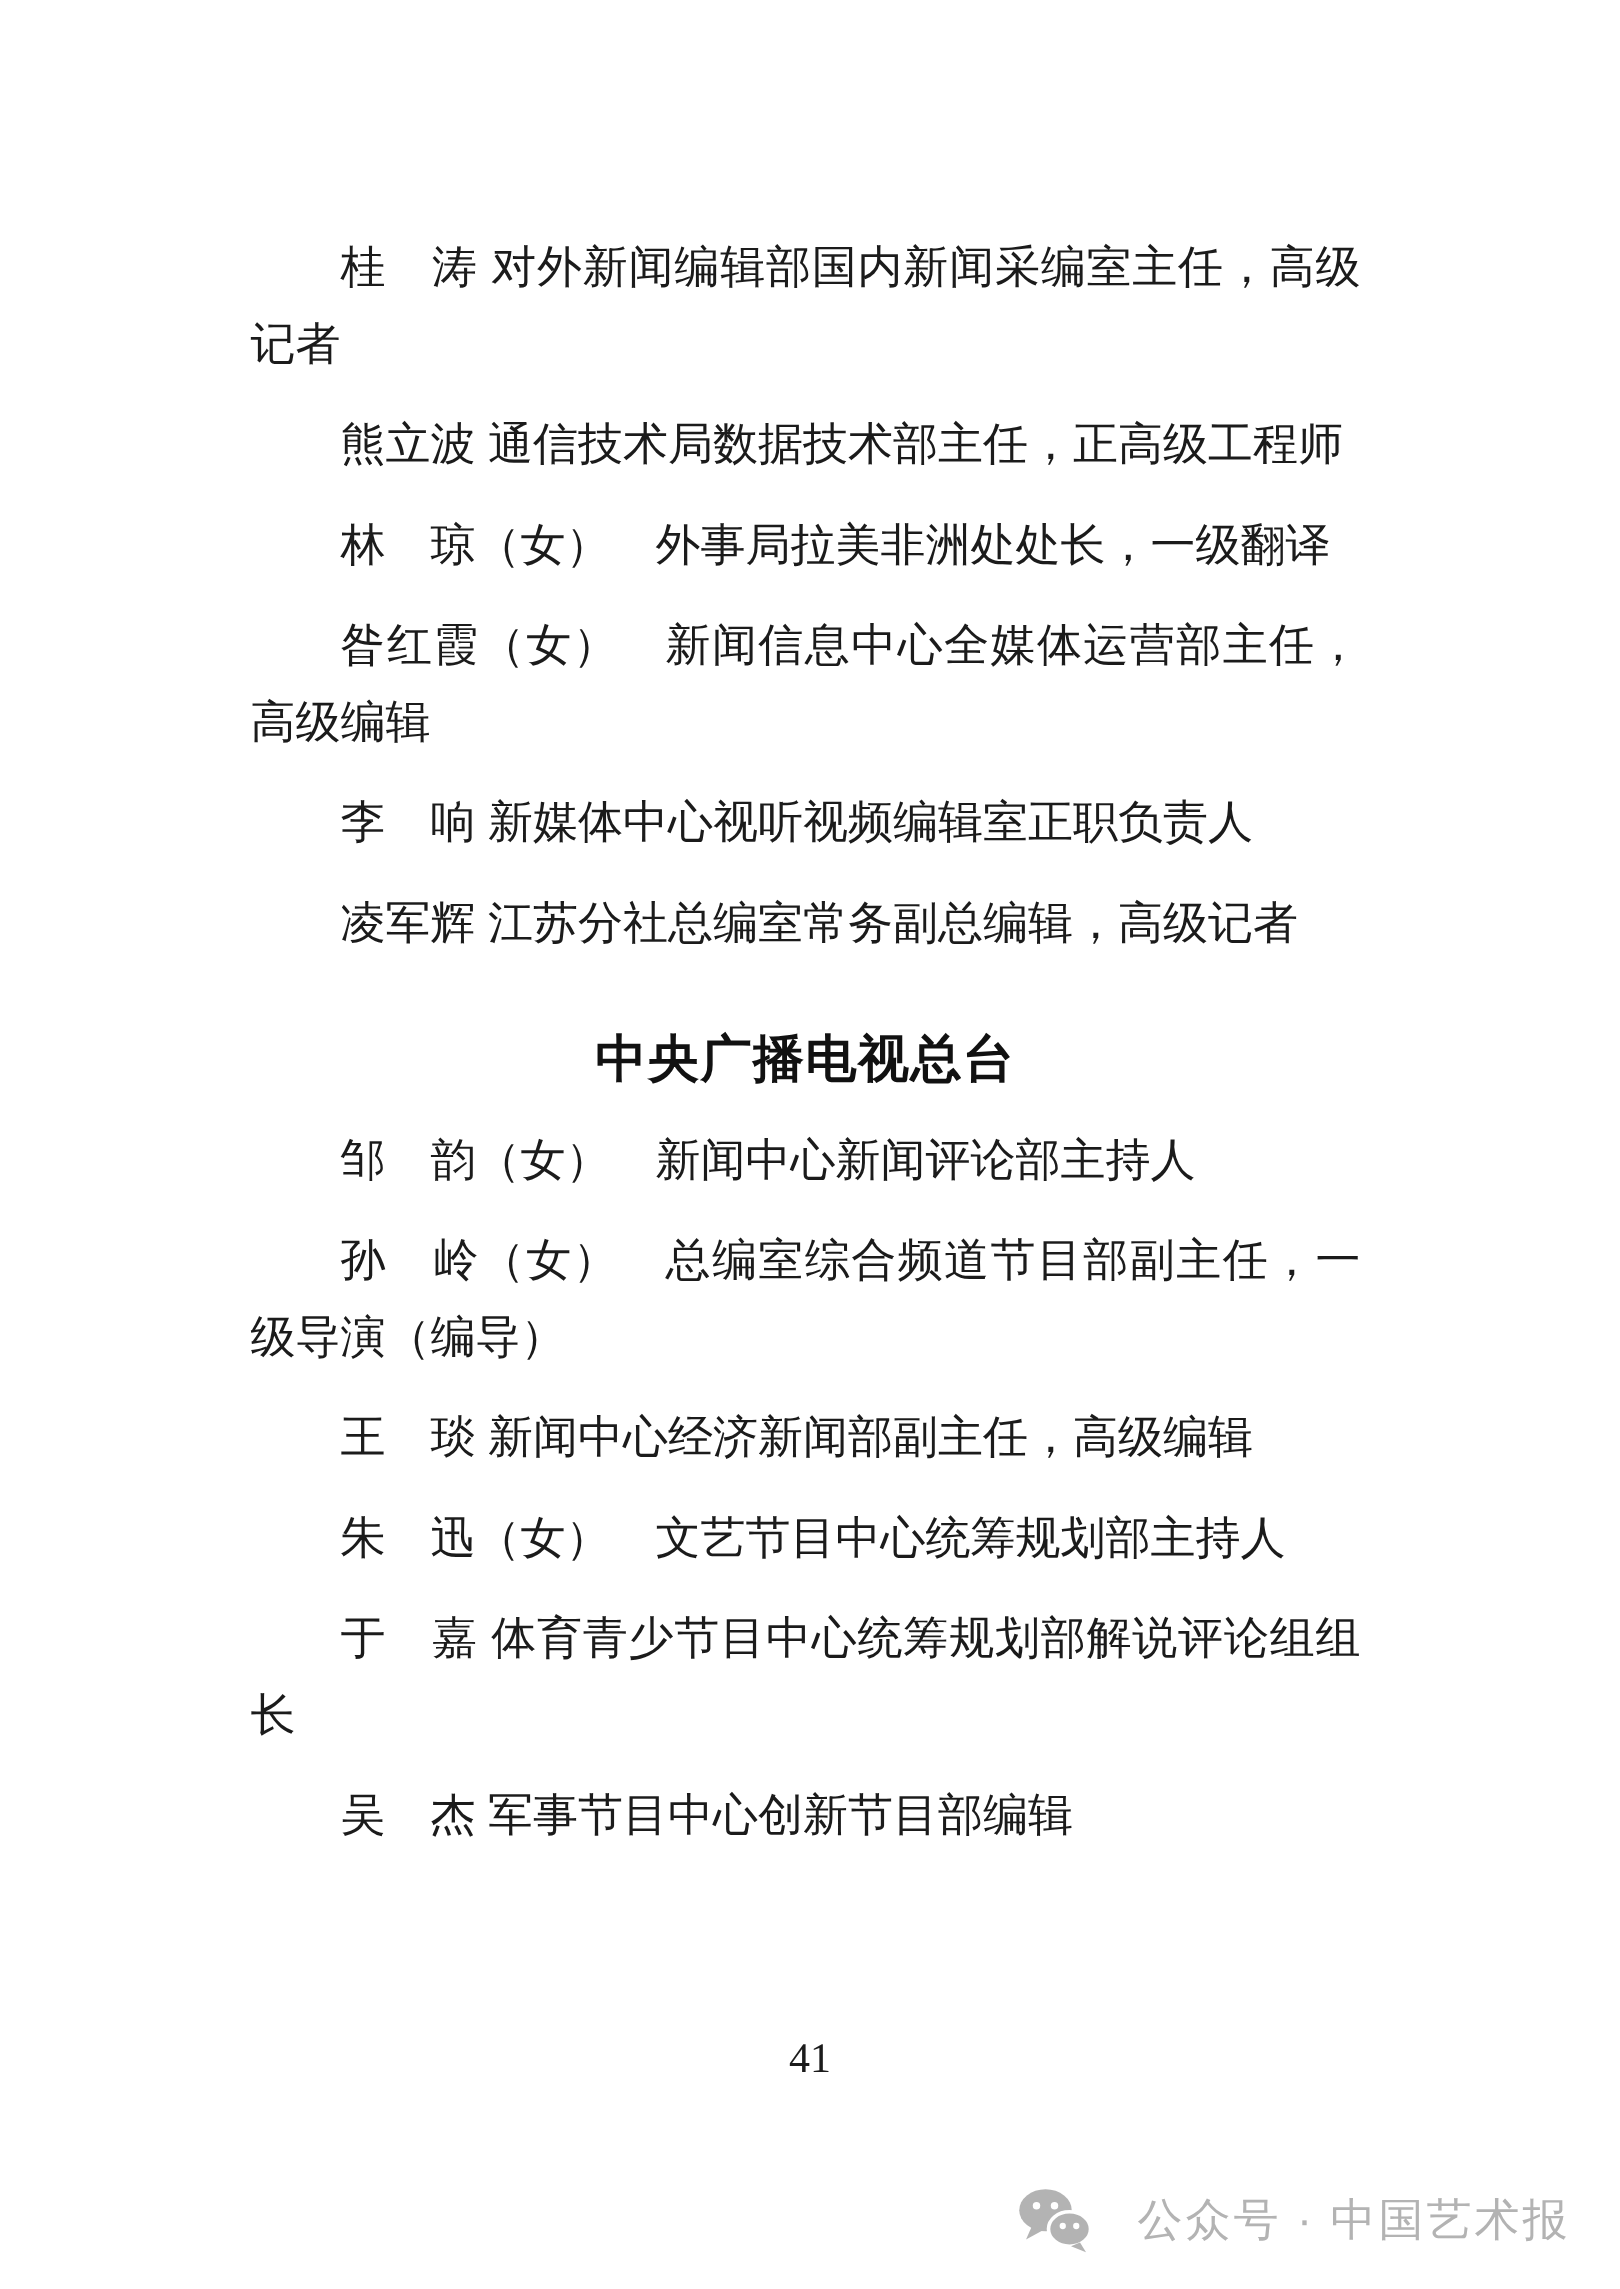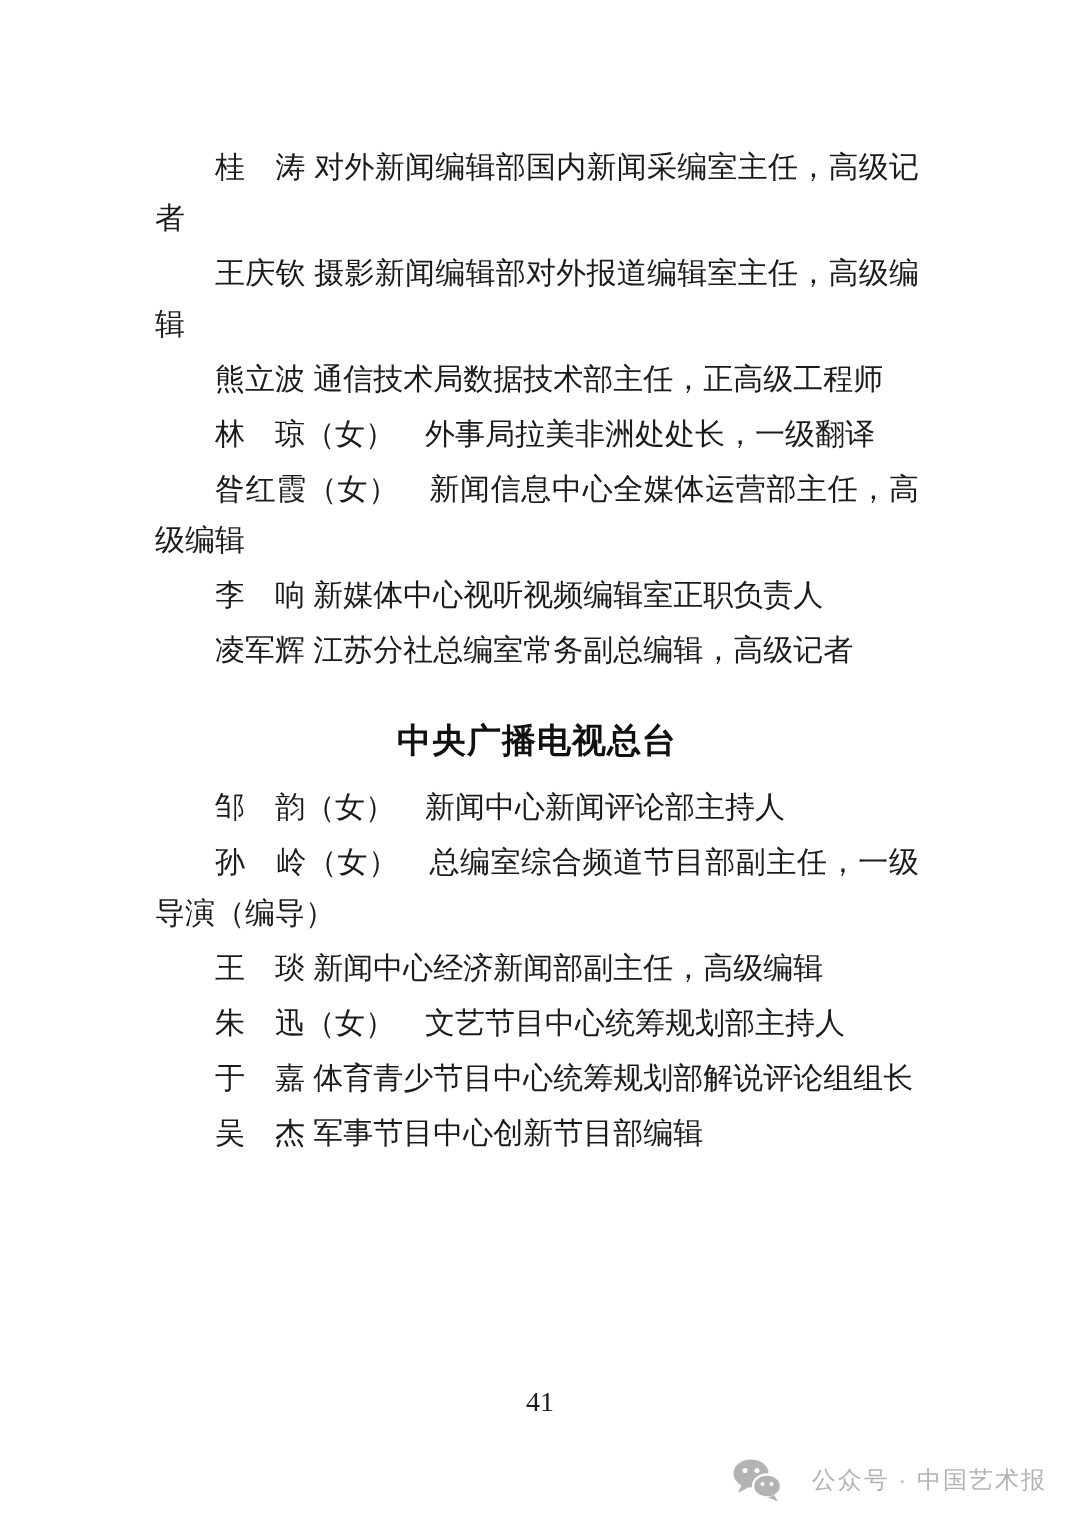--- a/index.html
+++ b/index.html
@@ -23,65 +23,64 @@
     position: absolute;
     left: 151px;
     top: 137px;
     width: 772px;
     color: #1b1b1b;
     font-size: 30px;
     line-height: 51px;
     text-align: justify;
   }
   .entry {
-    margin: 4px;
+    margin: 16px;
     text-indent: 2em;
   }
   .section-heading {
     margin: 40px 0 15px 0;
     font-size: 34px;
     font-weight: 700;
     text-align: center;
     text-indent: 0;
     line-height: 51px;
     letter-spacing: 1px;
     color: #111111;
   }
   .page-number {
     position: absolute;
-    top: 1386px;
+    top: 1357px;
     left: 0;
     width: 1080px;
     text-align: center;
     font-family: "Liberation Serif", serif;
     font-size: 28px;
     color: #1b1b1b;
   }
   .watermark {
     position: absolute;
     top: 1458px;
     right: 33px;
     display: flex;
     align-items: center;
     gap: 28px;
     color: #b3b3b3;
-    font-size: 24px;
+    font-size: 30px;
     letter-spacing: 2px;
     white-space: nowrap;
   }
   .wm-icon svg { display: block; }
 </style>
 </head>
 <body>
 
 <div class="page">
 
   <div class="text-block">
     <p class="entry">桂　涛 对外新闻编辑部国内新闻采编室主任，高级记者</p>
-    <p class="entry">王庆钦 摄影新闻编辑部对外报道编辑室主任，高级编辑</p>
     <p class="entry">熊立波 通信技术局数据技术部主任，正高级工程师</p>
     <p class="entry">林　琼（女）　外事局拉美非洲处处长，一级翻译</p>
     <p class="entry">昝红霞（女）　新闻信息中心全媒体运营部主任，高级编辑</p>
     <p class="entry">李　响 新媒体中心视听视频编辑室正职负责人</p>
     <p class="entry">凌军辉 江苏分社总编室常务副总编辑，高级记者</p>
 
     <h2 class="section-heading">中央广播电视总台</h2>
 
     <p class="entry">邹　韵（女）　新闻中心新闻评论部主持人</p>
     <p class="entry">孙　岭（女）　总编室综合频道节目部副主任，一级导演（编导）</p>

